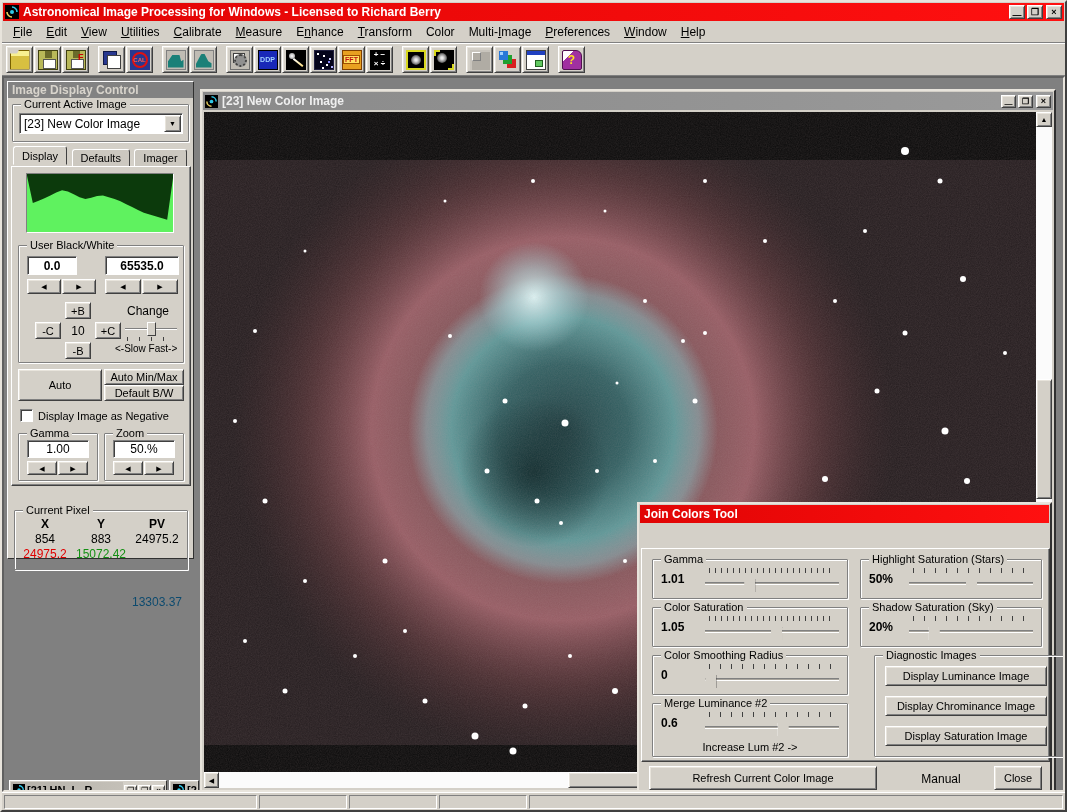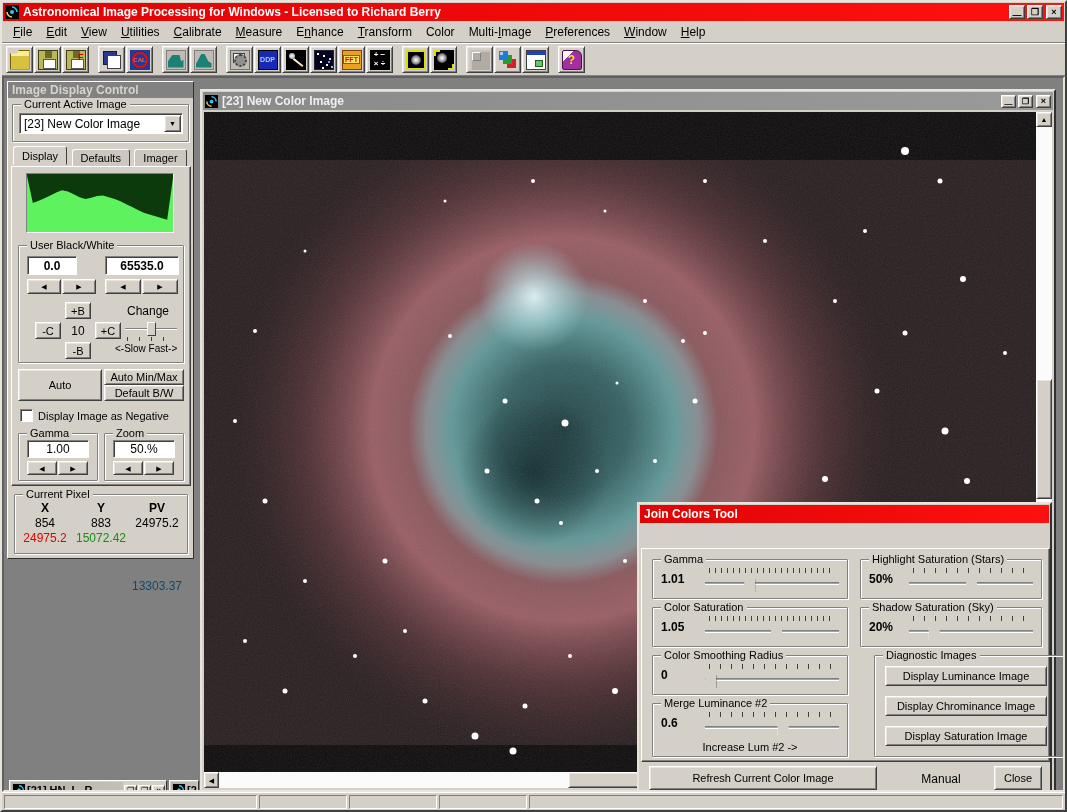--- a/index.html
+++ b/index.html
@@ -376,21 +376,21 @@
             <div class="btn" style="width:30px;height:14px">
                 <span class="arrowglyph">◀</span>
               </div>
             <div class="btn" style="width:30px;height:14px">
                 <span class="arrowglyph">▶</span>
               </div>
           </div>
         </div>
       </div>
 
-      <div class="group" style="left:6px;top:412px;width:174px;height:60px;">
+      <div class="group" style="left:6px;top:428px;width:174px;height:60px;">
         <span class="legend">Current  Pixel</span>
         <div class="cpix" style="position:absolute;left:2px;right:2px;top:6px;display:grid;grid-template-columns:1fr 1fr 1fr;row-gap:1px;">
           <span class="hd">X</span>
           <span class="hd">Y</span>
           <span class="hd">PV</span>
           <span>854</span>
           <span>883</span>
           <span>24975.2</span>
           <span style="color: rgb(224, 0, 0);">24975.2</span>
           <span style="color: rgb(18, 144, 18);">15072.42</span>

